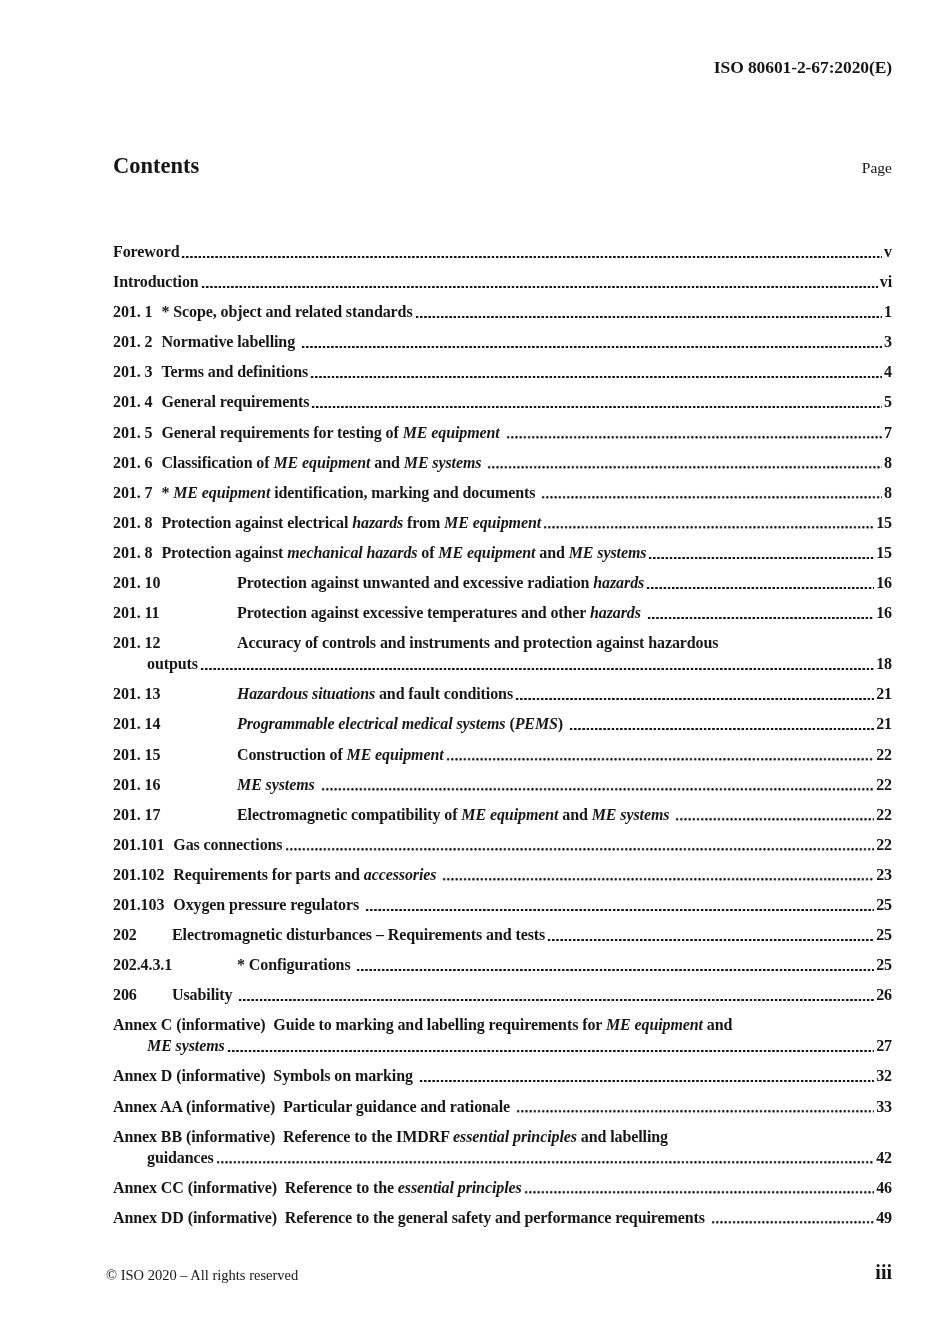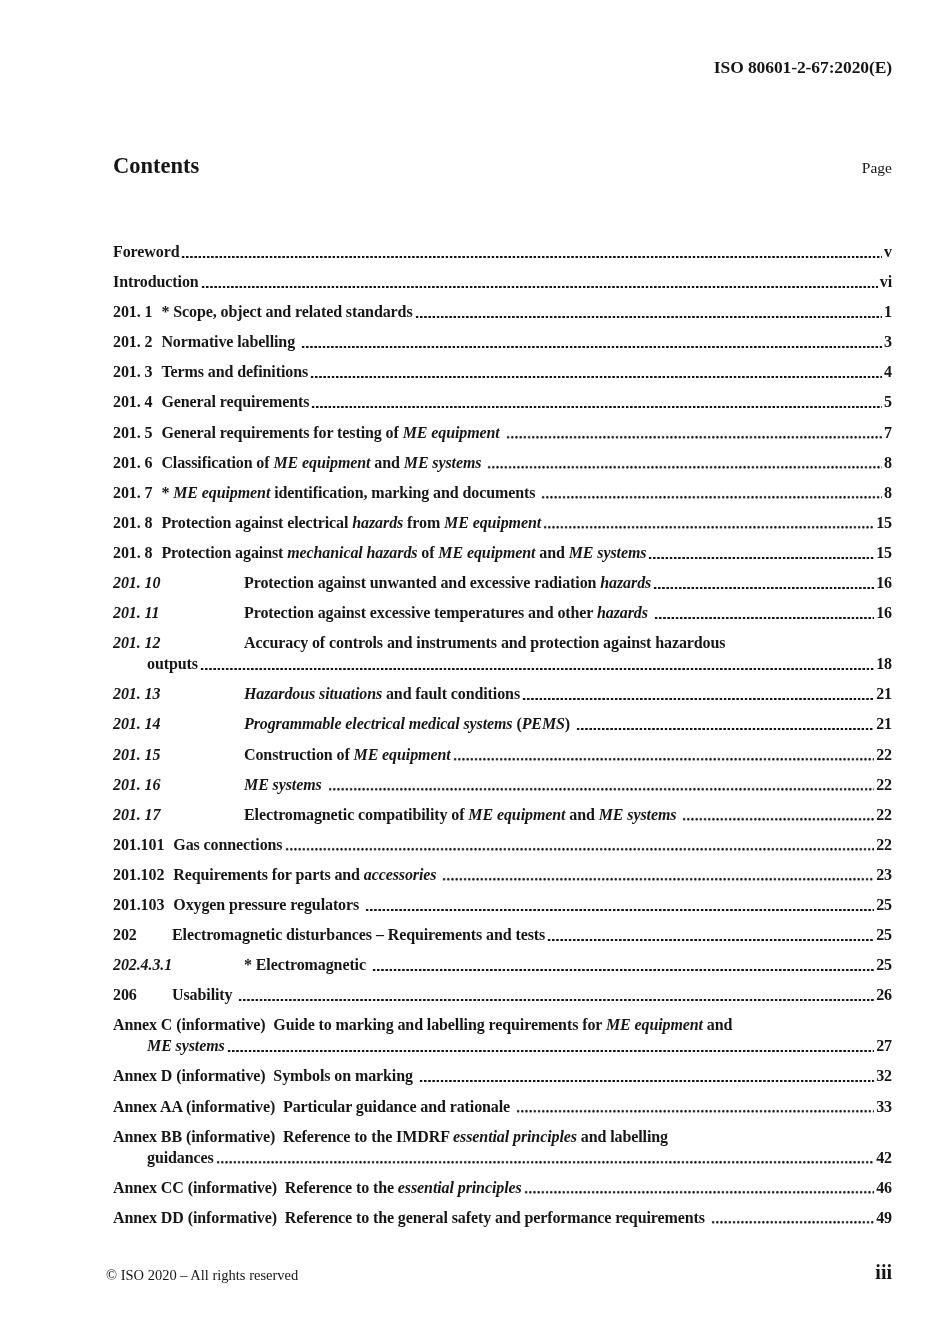--- a/index.html
+++ b/index.html
@@ -54,21 +54,21 @@
     display: flex;
     align-items: baseline;
     line-height: 21px;
   }
   .toc-line .num,
   .toc-line .title {
     white-space: pre;
   }
   .lvl-inline .num { margin-right: 9px; }
   .lvl-mid  .num { flex: 0 0 59px; margin-right: 0; }
-  .lvl-wide .num { flex: 0 0 115px; margin-right: 16px; font-style: italic; }
+  .lvl-wide .num { flex: 0 0 115px; margin-right: 9px; }
   .toc-line.cont { padding-left: 34px; }
   .it { font-style: italic; }
   .leader {
     flex: 1 1 auto;
     min-width: 8px;
     align-self: flex-end;
     height: 4.4px;
     margin: 0 2px 3px 2px;
     background-image: radial-gradient(circle, #141414 1.05px, rgba(0,0,0,0) 1.35px);
     background-size: 4.2px 4.4px;
@@ -287,21 +287,21 @@
         <div class="toc-line">
           <span class="num">202</span>
           <span class="title"><span>Electromagnetic disturbances – Requirements and tests</span></span>
           <span class="leader"></span>
           <span class="pg">25</span>
         </div>
       </div>
       <div class="toc-entry lvl-wide">
         <div class="toc-line">
           <span class="num">202.4.3.1</span>
-          <span class="title"><span>* Electromagnetic </span></span>
+          <span class="title"><span>* Configurations </span></span>
           <span class="leader"></span>
           <span class="pg">25</span>
         </div>
       </div>
       <div class="toc-entry lvl-mid">
         <div class="toc-line">
           <span class="num">206</span>
           <span class="title"><span>Usability </span></span>
           <span class="leader"></span>
           <span class="pg">26</span>

